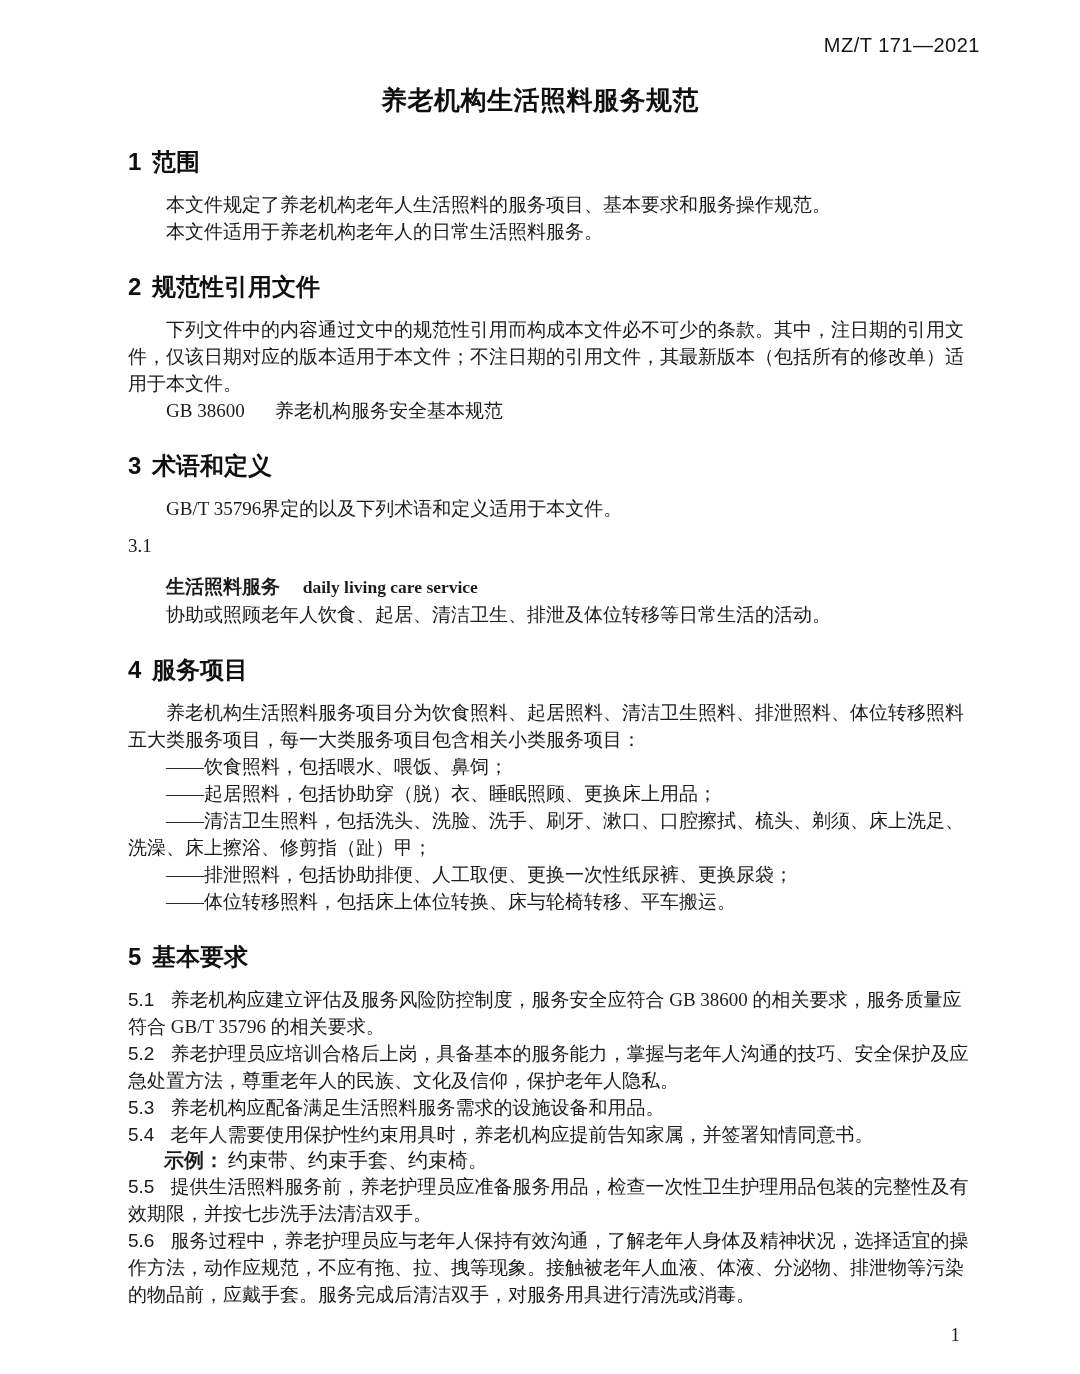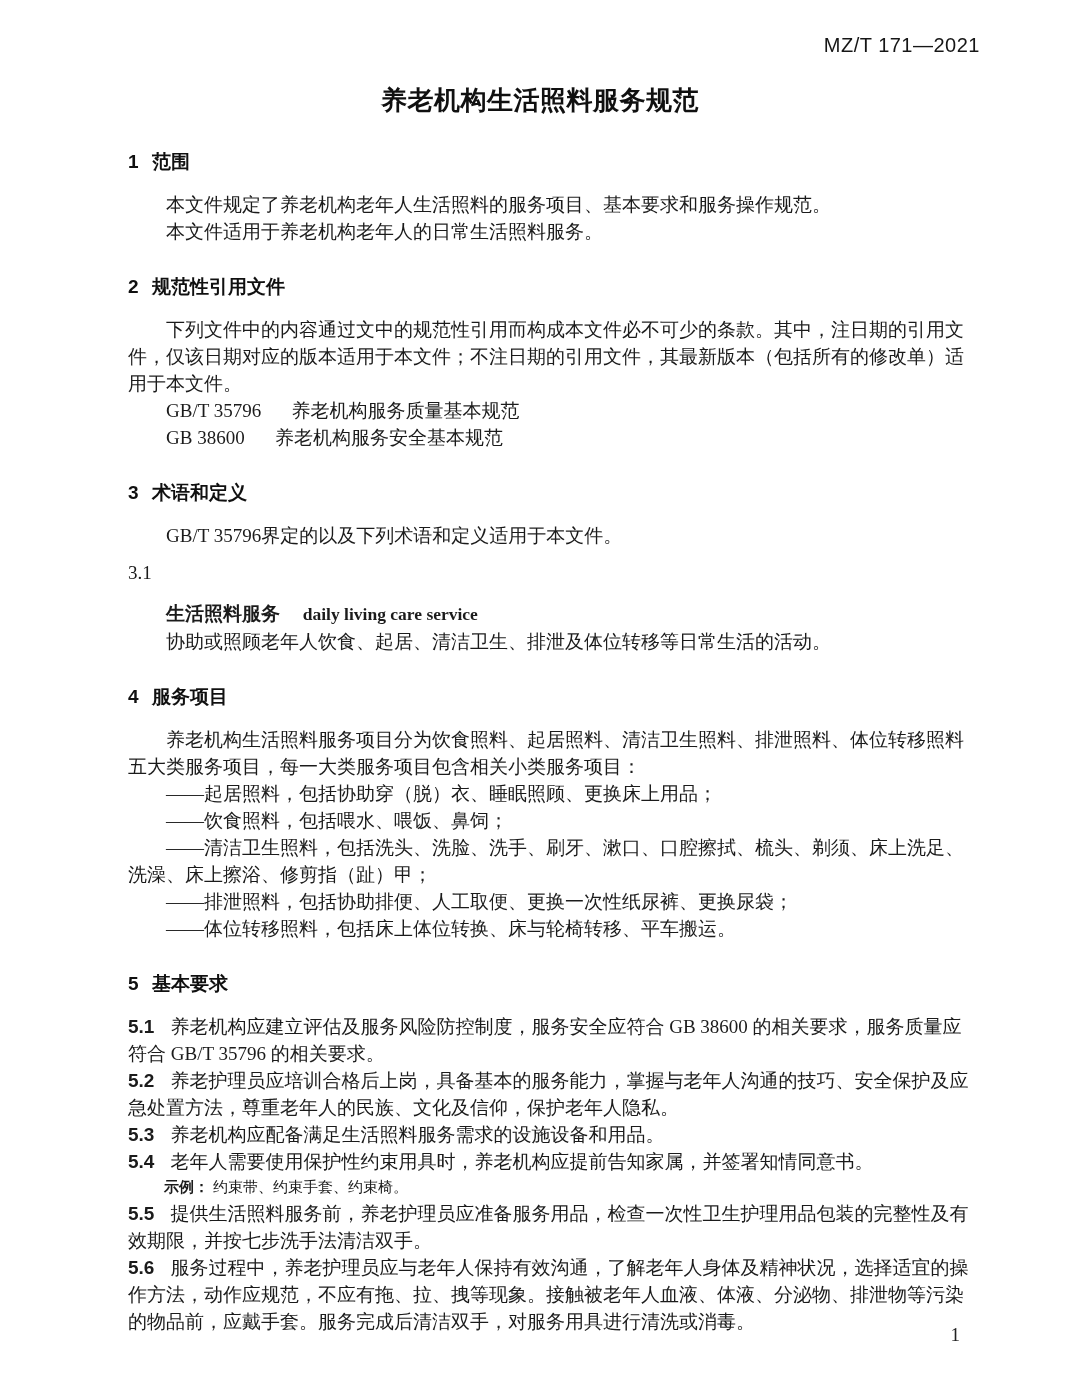--- a/index.html
+++ b/index.html
@@ -35,21 +35,21 @@
     font-weight: 700;
     font-size: 26px;
     line-height: 40px;
     letter-spacing: 0.5px;
     color: #101010;
   }
 
   h2.sec-heading {
     font-family: "Liberation Sans", "DejaVu Sans", sans-serif;
     font-weight: 700;
-    font-size: 19px;
+    font-size: 24px;
     line-height: 27px;
     margin: 28px 0 16px;
     color: #101010;
   }
   h2.sec-heading .sec-num { display: inline-block; min-width: 24px; }
 
   p.para { text-indent: 2em; }
   p.ref  { text-indent: 2em; }
   p.ref .ref-title { margin-left: 1.6em; }
 
@@ -65,26 +65,26 @@
     font-size: 17.5px;
     margin-left: 1.3em;
   }
   p.term-def { text-indent: 2em; }
 
   p.dash-item { text-indent: 2em; }
 
   p.clause { text-indent: 0; }
   p.clause .clause-num {
     font-family: "Liberation Sans", "DejaVu Sans", sans-serif;
-    font-weight: 700;
+    font-weight: 400;
     margin-right: 16px;
   }
 
   p.example {
-    font-size: 15px;
+    font-size: 20px;
     line-height: 22px;
     padding-left: 36px;
     margin: 1px 0 2px;
   }
   p.example .example-label {
     font-family: "Liberation Sans", "DejaVu Sans", sans-serif;
     font-weight: 700;
     margin-right: 4px;
   }
 
@@ -109,37 +109,36 @@
 
     <section>
       <h2 class="sec-heading"><span class="sec-num">1</span><span>范围</span></h2>
       <p class="para">本文件规定了养老机构老年人生活照料的服务项目、基本要求和服务操作规范。</p>
       <p class="para">本文件适用于养老机构老年人的日常生活照料服务。</p>
     </section>
 
     <section>
       <h2 class="sec-heading"><span class="sec-num">2</span><span>规范性引用文件</span></h2>
       <p class="para">下列文件中的内容通过文中的规范性引用而构成本文件必不可少的条款。其中，注日期的引用文件，仅该日期对应的版本适用于本文件；不注日期的引用文件，其最新版本（包括所有的修改单）适用于本文件。</p>
-      <p class="ref"><span class="ref-code">GB/T 35796</span><span class="ref-title">养老机构服务质量基本规范</span></p>
       <p class="ref"><span class="ref-code">GB 38600</span><span class="ref-title">养老机构服务安全基本规范</span></p>
     </section>
 
     <section>
       <h2 class="sec-heading"><span class="sec-num">3</span><span>术语和定义</span></h2>
       <p class="para">GB/T 35796界定的以及下列术语和定义适用于本文件。</p>
       <p class="term-clause">3.1</p>
       <p class="term-name"><span>生活照料服务</span><span class="term-en">daily living care service</span></p>
       <p class="term-def">协助或照顾老年人饮食、起居、清洁卫生、排泄及体位转移等日常生活的活动。</p>
     </section>
 
     <section>
       <h2 class="sec-heading"><span class="sec-num">4</span><span>服务项目</span></h2>
       <p class="para">养老机构生活照料服务项目分为饮食照料、起居照料、清洁卫生照料、排泄照料、体位转移照料五大类服务项目，每一大类服务项目包含相关小类服务项目：</p>
+      <p class="dash-item">——饮食照料，包括喂水、喂饭、鼻饲；</p>
       <p class="dash-item">——起居照料，包括协助穿（脱）衣、睡眠照顾、更换床上用品；</p>
-      <p class="dash-item">——饮食照料，包括喂水、喂饭、鼻饲；</p>
       <p class="dash-item">——清洁卫生照料，包括洗头、洗脸、洗手、刷牙、漱口、口腔擦拭、梳头、剃须、床上洗足、洗澡、床上擦浴、修剪指（趾）甲；</p>
       <p class="dash-item">——排泄照料，包括协助排便、人工取便、更换一次性纸尿裤、更换尿袋；</p>
       <p class="dash-item">——体位转移照料，包括床上体位转换、床与轮椅转移、平车搬运。</p>
     </section>
 
     <section>
       <h2 class="sec-heading"><span class="sec-num">5</span><span>基本要求</span></h2>
 
       <p class="clause"><span class="clause-num">5.1</span><span>养老机构应建立评估及服务风险防控制度，服务安全应符合 GB 38600 的相关要求，服务质量应符合 GB/T 35796 的相关要求。</span></p>
       <p class="clause"><span class="clause-num">5.2</span><span>养老护理员应培训合格后上岗，具备基本的服务能力，掌握与老年人沟通的技巧、安全保护及应急处置方法，尊重老年人的民族、文化及信仰，保护老年人隐私。</span></p>

